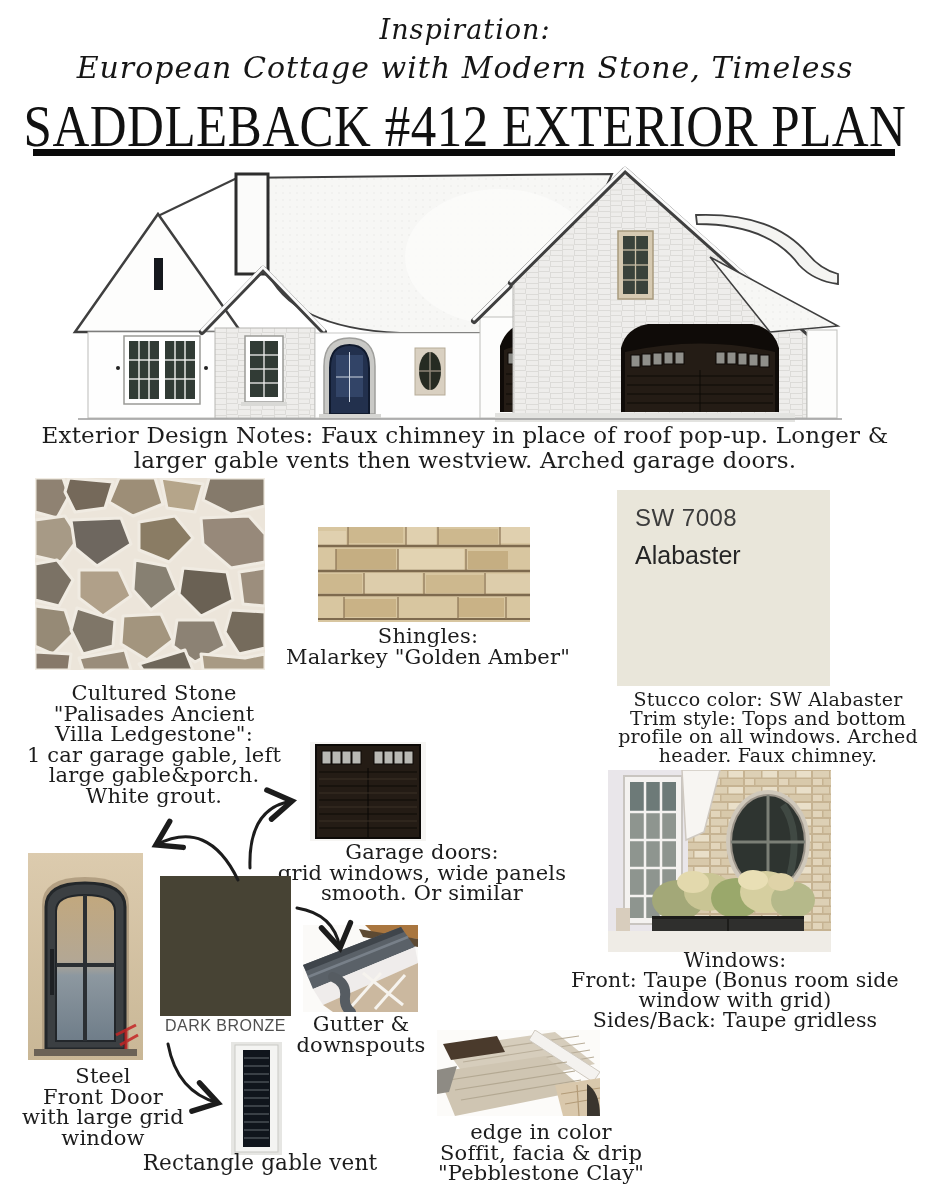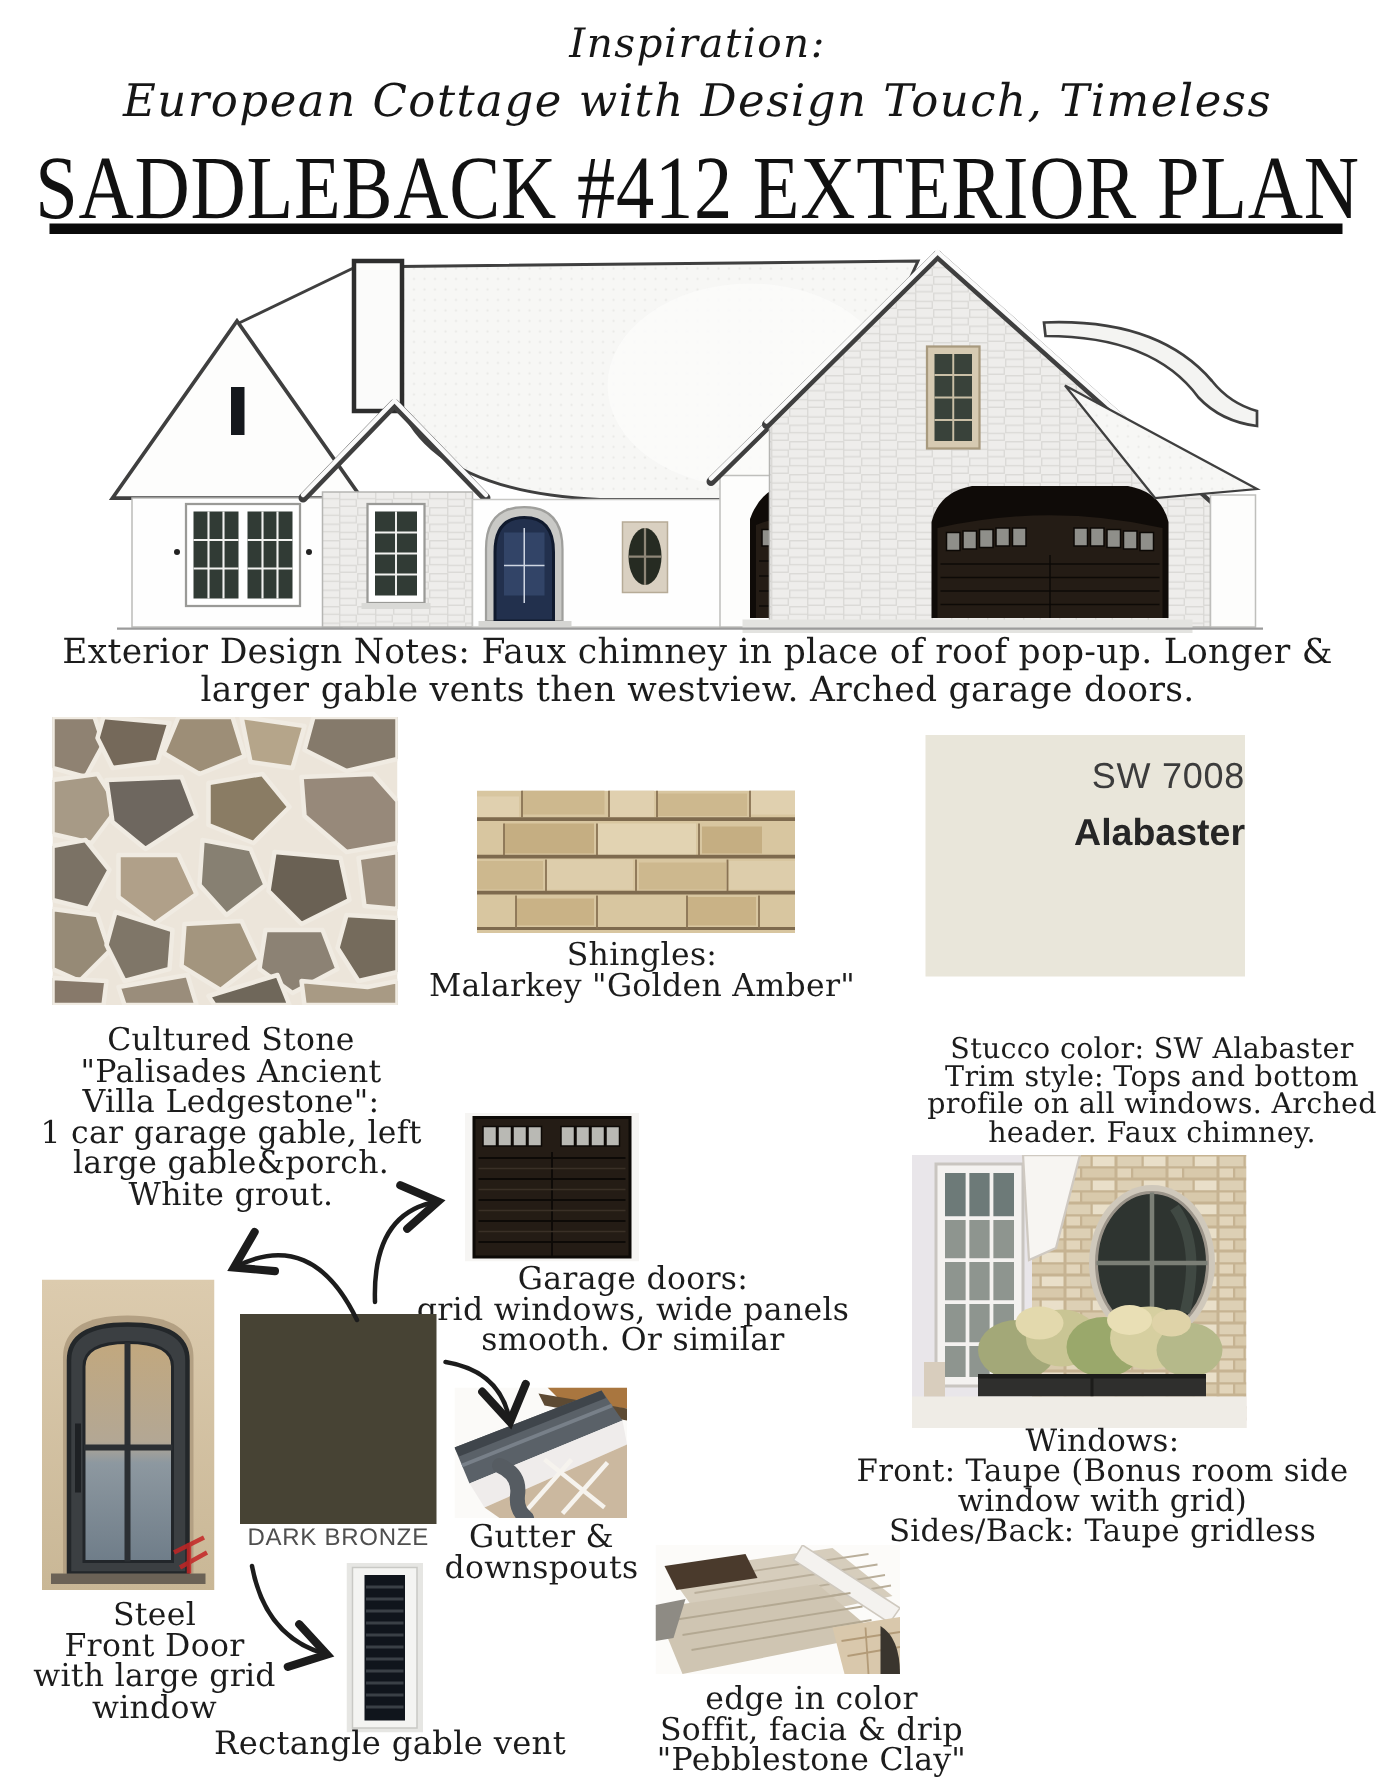--- a/index.html
+++ b/index.html
@@ -14,37 +14,37 @@
   .title{top:92px;left:0;width:930px;text-align:center;font-family:"Liberation Serif",serif;
          font-size:51px;letter-spacing:0.5px;color:#111;transform:scaleY(1.18);transform-origin:top center;
          white-space:nowrap;}
   .rule{left:33px;top:149px;width:862px;height:7px;background:#0a0a0a;}
   
   .lbl{position:absolute;text-align:center;font-size:21px;line-height:0.98;color:#1c1c1c;
        letter-spacing:0.2px;}
   .lbl span{display:block;}
   .notes{left:0;top:423px;width:930px;font-size:23px;line-height:1.1;}
   
-  .paint{left:617px;top:490px;width:213px;height:161px;box-sizing:border-box;
-         padding:14px 0 0 18px;font-family:"Liberation Sans",sans-serif;text-align:right;}
+  .paint{left:617px;top:490px;width:213px;height:196px;box-sizing:border-box;
+         padding:14px 0 0 18px;font-family:"Liberation Sans",sans-serif;}
   .paint .code{font-size:24px;color:#3c3c3c;letter-spacing:0.5px;}
-  .paint .name{font-size:25px;font-weight:bold;color:#262626;margin-top:9px;}
+  .paint .name{font-size:25px;font-weight:normal;color:#262626;margin-top:9px;}
   .bronze{left:160px;top:876px;width:131px;height:140px;}
   .bronzelbl{left:152px;top:1017px;width:147px;text-align:center;
              font-family:"Liberation Sans",sans-serif;font-weight:normal;font-size:16px;
              color:#4f4f4f;letter-spacing:0.5px;}
   svg{display:block;}
 </style>
 </head>
 <body>
 
 <div class="page">
 
   <div class="abs script script1">Inspiration:</div>
-  <div class="abs script script2">European Cottage with Design Touch, Timeless</div>
+  <div class="abs script script2">European Cottage with Modern Stone, Timeless</div>
   <div class="abs title">SADDLEBACK #412 EXTERIOR PLAN</div>
   <div class="abs rule"></div>
 
   <div class="abs" style="left:70px;top:162px;width:800px;height:263px;">
     <svg viewBox="0 0 800 263" width="800" height="263">
       <defs>
         <pattern id="hb" width="24" height="11" patternUnits="userSpaceOnUse">
           <rect width="24" height="11" fill="#eeedeb"></rect>
           <rect x="0.5" y="0.5" width="12" height="5" fill="none" stroke="#d8d7d4" stroke-width="0.8"></rect>
           <rect x="12.5" y="6" width="11" height="4.5" fill="none" stroke="#d8d7d4" stroke-width="0.8"></rect>

